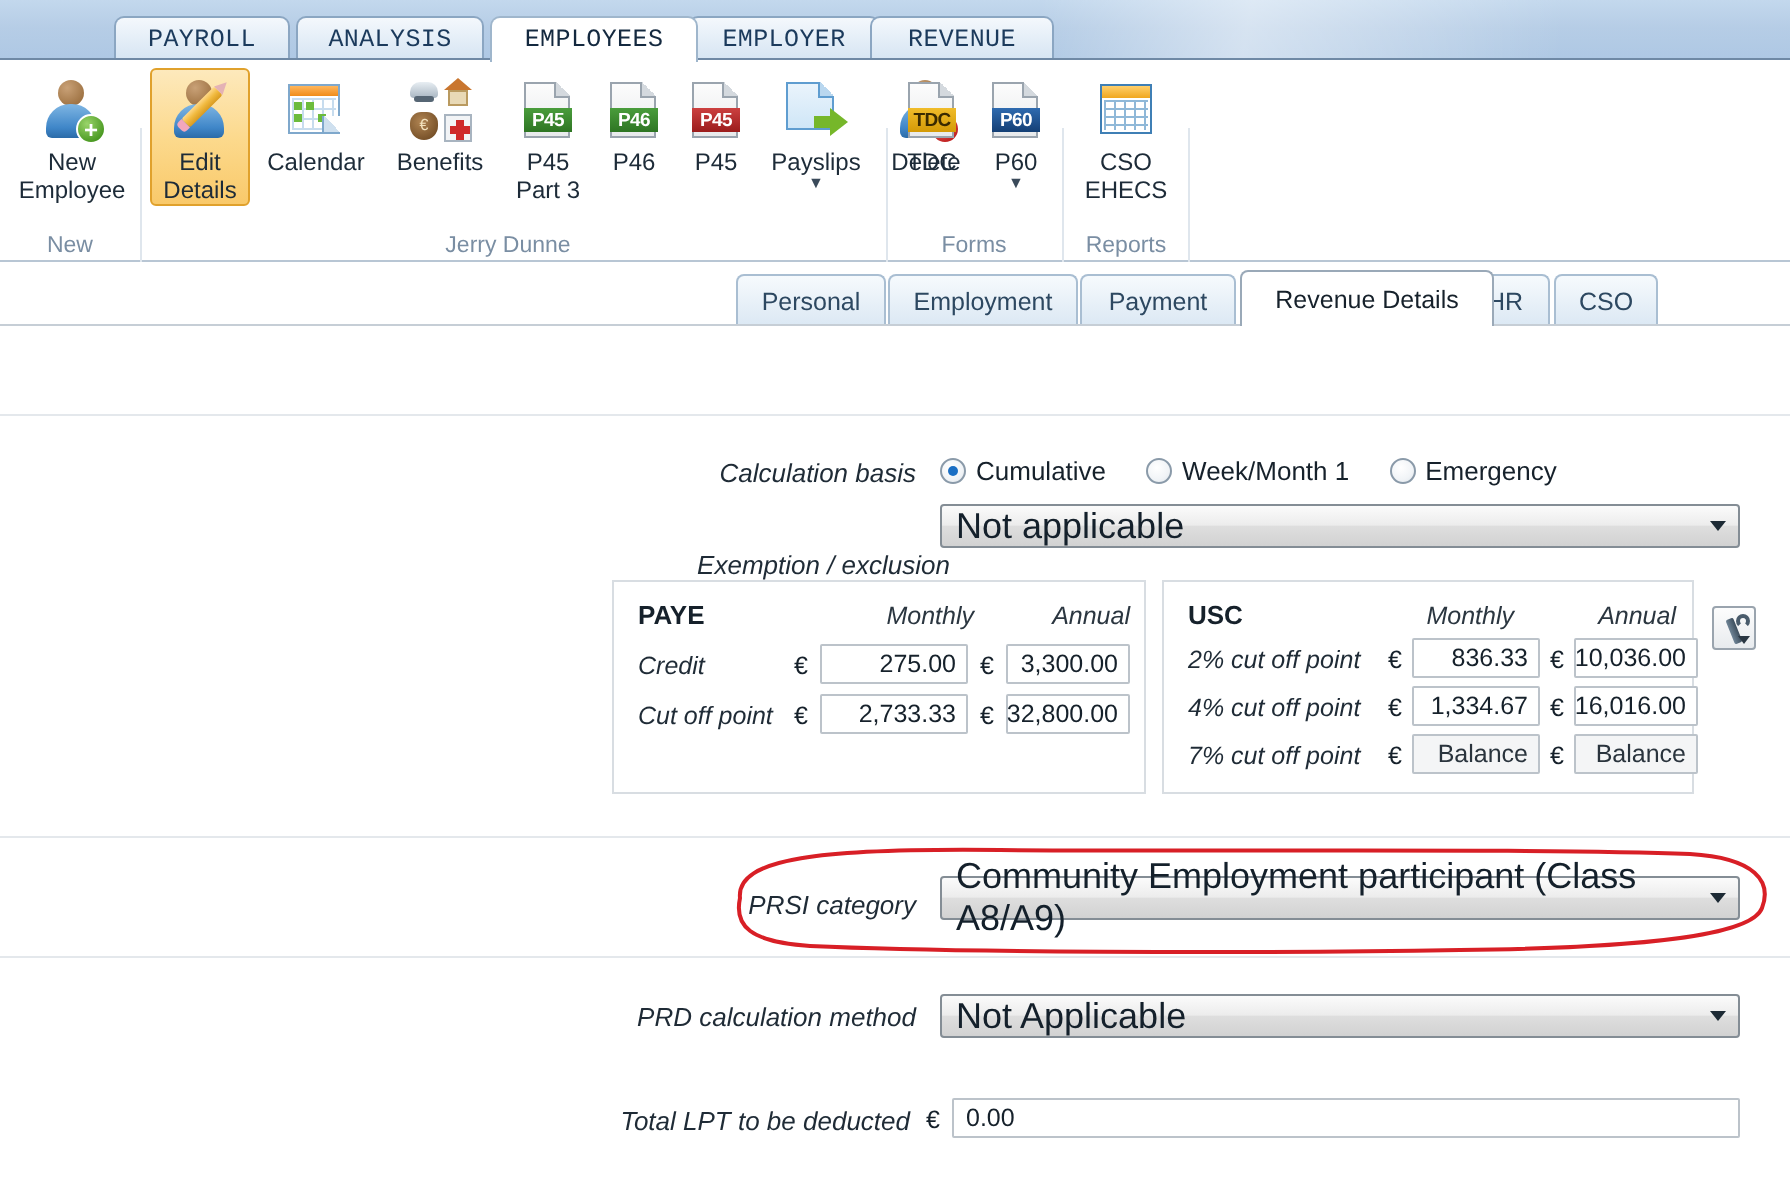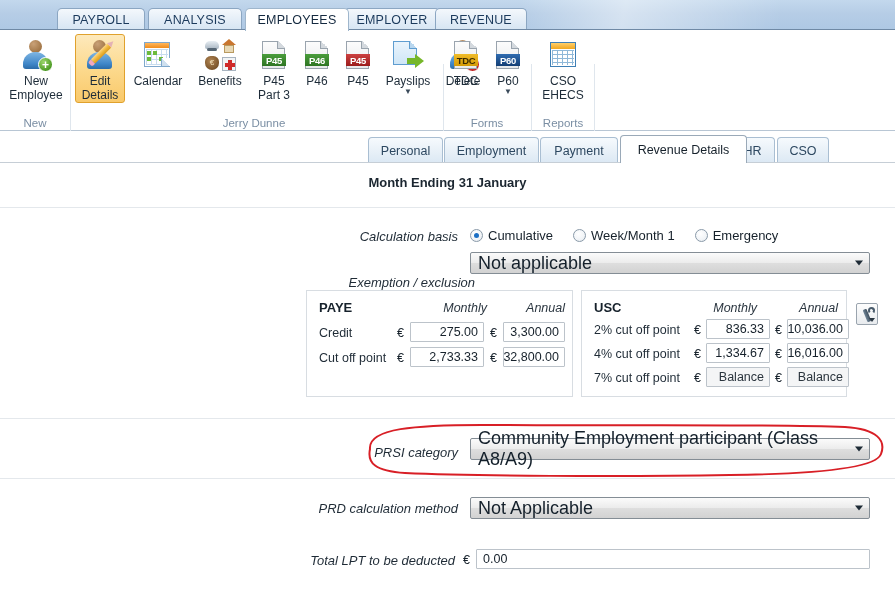--- a/index.html
+++ b/index.html
@@ -14,20 +14,21 @@
     position: relative;
     width: 895px; height: 590px;
     background: #ffffff;
   }
 
   
   .tabstrip {
     position: absolute; left: 0; top: 0;
     width: 895px; height: 30px;
     background: linear-gradient(180deg, #c3d8ed 0%, #b6cde6 45%, #aec8e4 100%);
+    font-family: Liberation Mono, monospace;
   }
   .tabstrip::after {
     content: "";
     position: absolute; left: 0; right: 0; bottom: 0;
     height: 1px; background: #6f89a5;
   }
   .tabstrip .sheen {
     position: absolute; left: 520px; top: 0; width: 260px; height: 30px;
     background: linear-gradient(100deg, rgba(255,255,255,0) 0%, rgba(255,255,255,0.45) 40%, rgba(255,255,255,0.0) 100%);
     pointer-events: none;
@@ -261,21 +262,21 @@
   .panel {
     position:absolute; border:1px solid #d8dde2; background:#ffffff;
   }
   .panel .ptitle {
     position:absolute; font-size:13px; font-weight:bold; color:#16212b;
   }
   .panel .hcol {
     position:absolute; font-size:12.5px; font-style:italic; color:#2b3640; text-align:right;
   }
   .panel .rowlbl {
-    position:absolute; font-size:12.5px; color:#1f2b36; white-space:nowrap;
+    position:absolute; font-size:12.5px; font-style:italic; color:#1f2b36; white-space:nowrap;
   }
   .eur { position:absolute; font-size:12.5px; color:#16212b;}
   .tbox {
     position:absolute; height:20px; border:1px solid #bcc3ca; background:#ffffff;
     font-size:12.5px; color:#16212b; display:flex; align-items:center; justify-content:flex-end;
     padding-right:5px; border-radius:1px;
   }
   .tbox.ro { background:#f4f5f6; color:#2a343d; }
 
   .toolbtn {
@@ -509,21 +510,20 @@
     <div class="ptab" style="left:730px; width:45px;">
         <span>HR</span>
       </div>
     <div class="ptab" style="left:777px; width:52px;">
         <span>CSO</span>
       </div>
   </div>
 
   <div class="content">
 
-    <div class="month-title">Month Ending 31 January</div>
     <div class="hr" style="top:44px;"></div>
 
     <div class="lbl-it" style="left:258px; top:66px; width:200px;">Calculation basis</div>
     <div class="radio-row" style="left:470px; top:65px;">
       <div class="radio-item">
         <span class="radio on"></span>
         <span>Cumulative</span>
       </div>
       <div class="radio-item">
         <span class="radio"></span>

